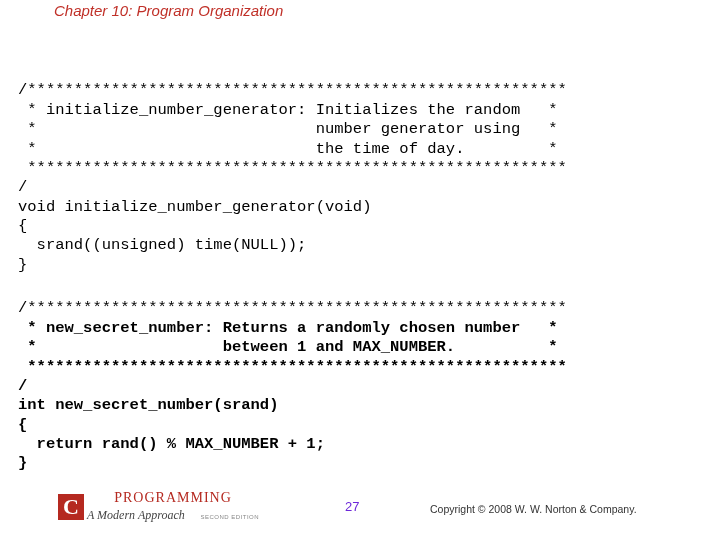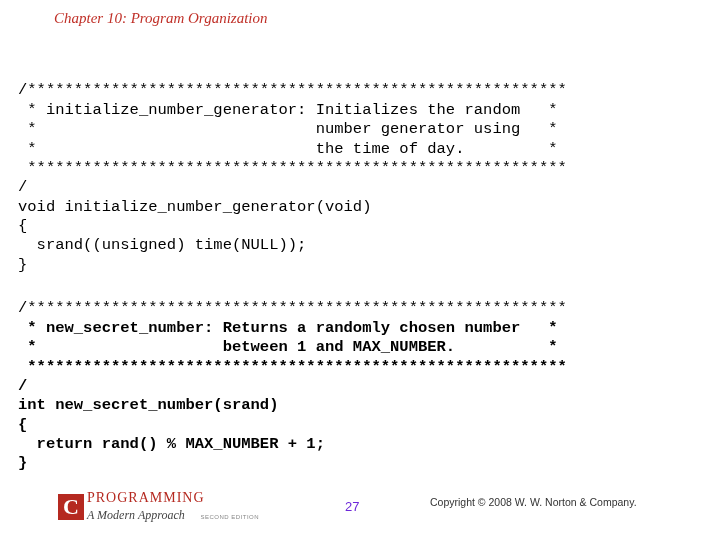--- a/index.html
+++ b/index.html
@@ -6,23 +6,23 @@
   body {
     width: 720px;
     height: 540px;
     background: #fff;
     font-family: "Courier New", monospace;
     position: relative;
     overflow: hidden;
   }
   .chapter-title {
     position: absolute;
-    top: 10px;
+    top: 2px;
     left: 54px;
-    font-family: Liberation Serif, serif;
+    font-family: Liberation Sans, sans-serif;
     font-style: italic;
     font-size: 15px;
     color: #c03028;
   }
   .code-block {
     position: absolute;
     left: 18px;
     font-size: 15.5px;
     line-height: 1.25;
     white-space: pre;
@@ -53,20 +53,21 @@
     font-size: 22px;
     width: 26px;
     height: 26px;
     display: inline-flex;
     align-items: center;
     justify-content: center;
     margin-right: 3px;
   }
   .logo-text {
     display: inline-block;
+    text-align: center;
   }
   .logo-main {
     font-family: Georgia, serif;
     font-size: 14px;
     letter-spacing: 1px;
     color: #b52920;
   }
   .logo-sub {
     font-family: Georgia, serif;
     font-style: italic;
@@ -84,21 +85,21 @@
     position: absolute;
     left: 345px;
     bottom: 12px;
     font-family: Arial, sans-serif;
     font-size: 13px;
     color: #6d28d9;
   }
   .copyright {
     position: absolute;
     left: 430px;
-    bottom: 16px;
+    bottom: 9px;
     font-family: Arial, sans-serif;
     font-size: 10.5px;
     color: #333;
     line-height: 1.3;
   }
 </style>
 </head>
 <body>
 
 <div class="chapter-title">Chapter 10: Program Organization</div>

